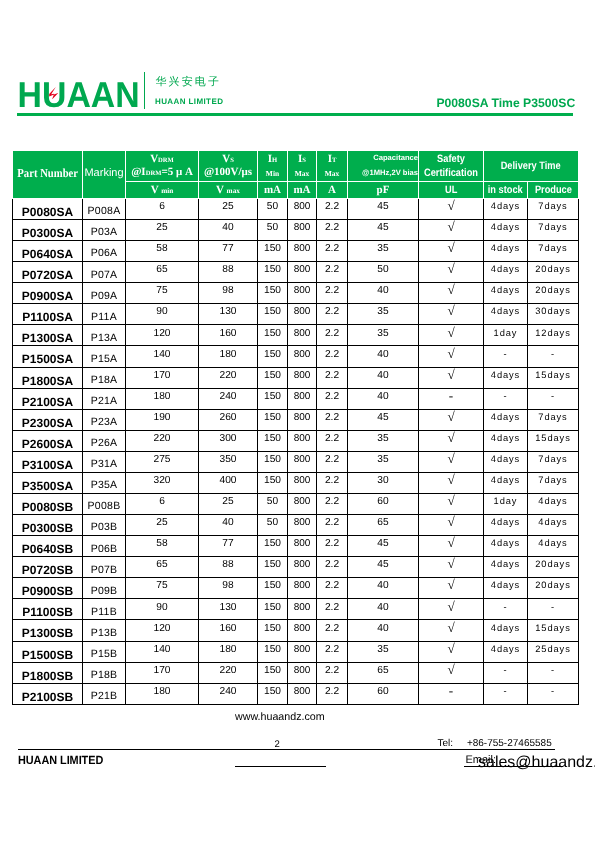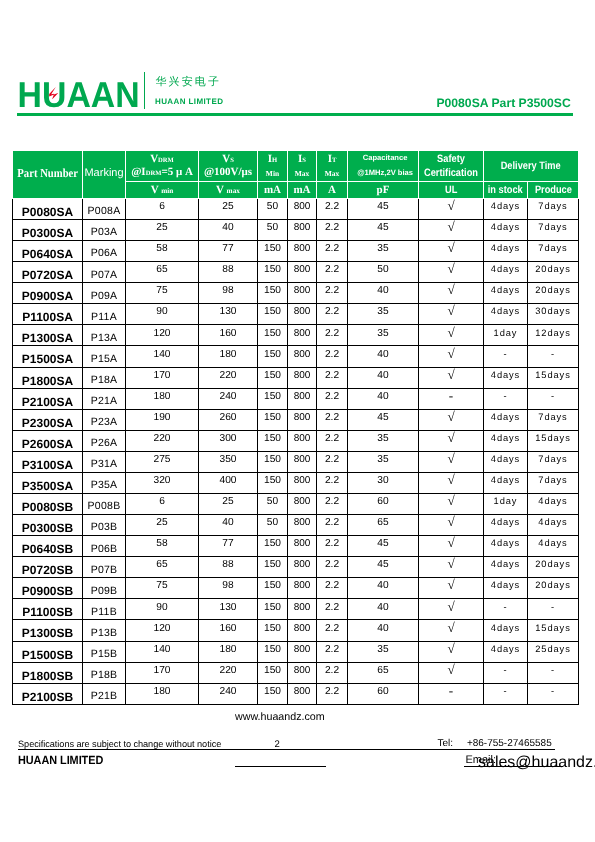--- a/index.html
+++ b/index.html
@@ -31,21 +31,21 @@
   table.spec thead tr:first-child td{height:31.2px;}
   table.spec thead tr:nth-child(2) td{height:16.4px;}
   table.spec thead td{background:#00AE4D;color:#fff;border:1px solid #fff;}
   .hsrf{font-family:"Liberation Serif",serif;font-weight:bold;font-size:11px;}
   .hsrf.big{font-size:12.2px;}
   .hsrf>span,.hsrf{letter-spacing:0px;}
   .sqz{display:inline-block;transform:scaleX(0.875);transform-origin:center;white-space:nowrap;}
   .hsns{font-family:"Liberation Sans",sans-serif;font-weight:bold;font-size:10.7px;}
   .hsns .one{display:inline-block;transform:scaleX(0.865);}
   table.spec thead tr:first-child td.mid{vertical-align:middle;padding-top:0;padding-bottom:0;}
-  table.spec thead tr:first-child td.hsns7{font-family:"Liberation Sans",sans-serif;font-weight:bold;font-size:7.6px;letter-spacing:0px;text-align:center;padding-left:4.2px;padding-top:2.6px;}
+  table.spec thead tr:first-child td.hsns7{font-family:"Liberation Sans",sans-serif;font-weight:bold;font-size:7.6px;letter-spacing:0px;text-align:right;padding-left:4.2px;padding-top:2.6px;}
   .hsns7 .l2{margin-top:8.0px;}
   .hmk{font-family:"Liberation Sans",sans-serif;font-size:11px;font-weight:normal;}
   .sub{font-size:0.6em;vertical-align:baseline;}
   .su{font-size:0.66em;}
   .l1{display:block;}.l2{display:block;margin-top:4.2px;}
   .mm{font-size:0.68em;margin-top:5.6px;}
   .v2{margin-top:2.7px;}
   .hsns .l1,.hsns .l2{transform:scaleX(0.865);}
   table.spec thead tr:first-child td{vertical-align:top;padding-top:2.3px;}
   table.spec thead tr:first-child td[rowspan]{vertical-align:middle;padding-top:0;padding-bottom:2px;}
@@ -79,21 +79,21 @@
   <div class="logo-wrap">
     <div class="logo-word">HUAAN</div>
     <svg class="bolt" width="9.2" height="12.5" viewBox="0 0 92 125">
       <path d="M68 0 L30 40 L2 70 L2 96 L50 74 L92 60 L30 125 L52 68 L22 72 Z" fill="#E3001B"></path>
     </svg>
     <div class="logo-div"></div>
     <div class="logo-cn">华兴安电子</div>
     <div class="logo-en">HUAAN LIMITED</div>
   </div>
 
-  <div class="partrange">P0080SA Part P3500SC</div>
+  <div class="partrange">P0080SA Time P3500SC</div>
   <div class="rule"></div>
 
   <table class="spec">
     <colgroup>
       <col style="width:70px">
         <col style="width:43px">
         <col style="width:73px">
         <col style="width:59px">
       <col style="width:30px">
         <col style="width:29px">
@@ -459,21 +459,20 @@
       <td class="c-num">2.2</td>
       <td class="c-num">60</td>
       <td class="c-chk">-</td>
       <td class="c-dt">-</td>
       <td class="c-dt">-</td>
     </tr>
     </tbody>
   </table>
 
   <div class="footer">
-    <span class="f-notice">Specifications are subject to change without notice</span>
     <span class="f-page">2</span>
     <span class="f-tel-l">Tel:</span>
     <span class="f-tel-v">+86-755-27465585</span>
     <div class="f-underline1"></div>
     <span class="f-co">HUAAN LIMITED</span>
     <span class="f-web">www.huaandz.com</span>
     <div class="f-web-u"></div>
     <span class="f-em-l">Email:</span>
     <span class="f-em-v">sales@huaandz.com</span>
     <div class="f-em-u"></div>

